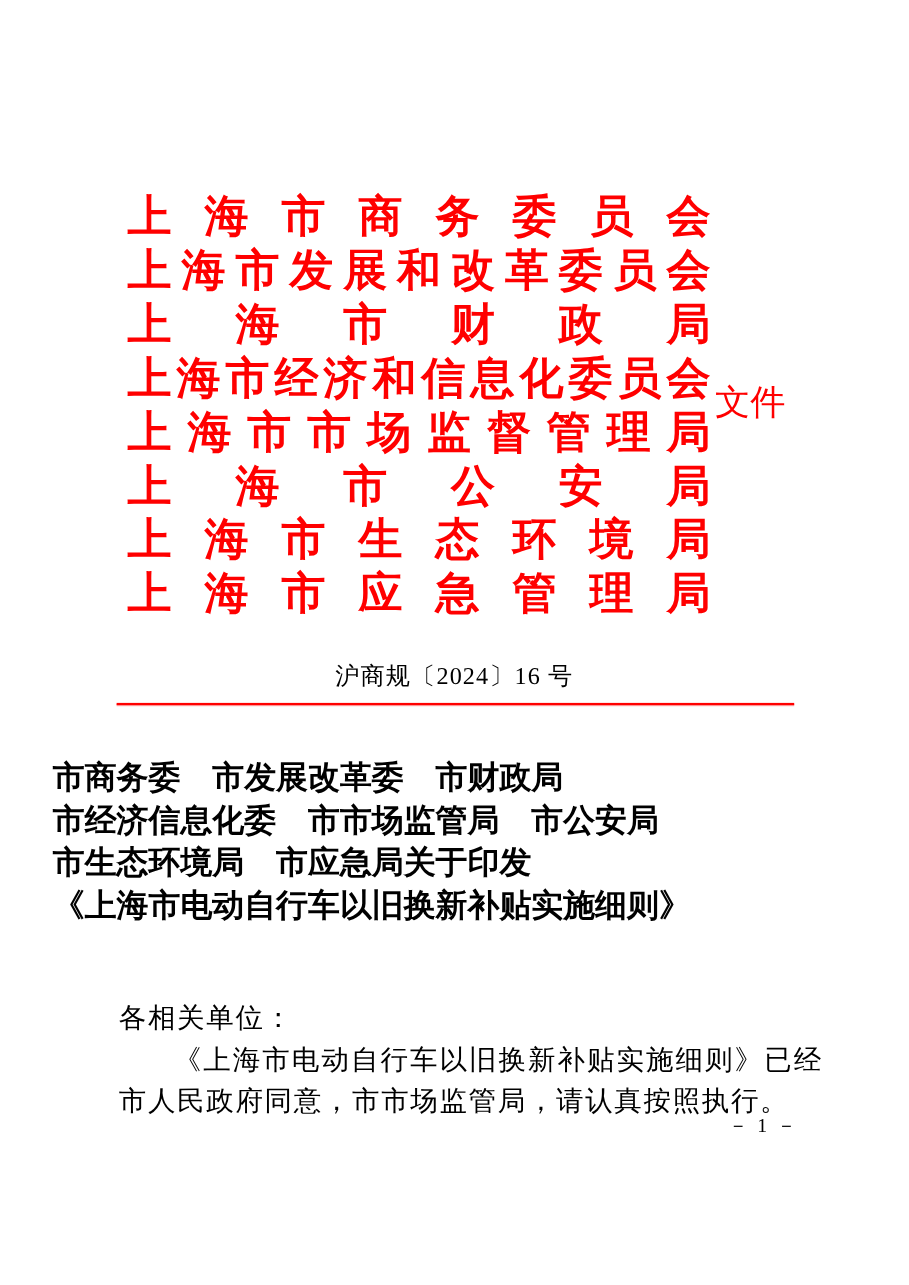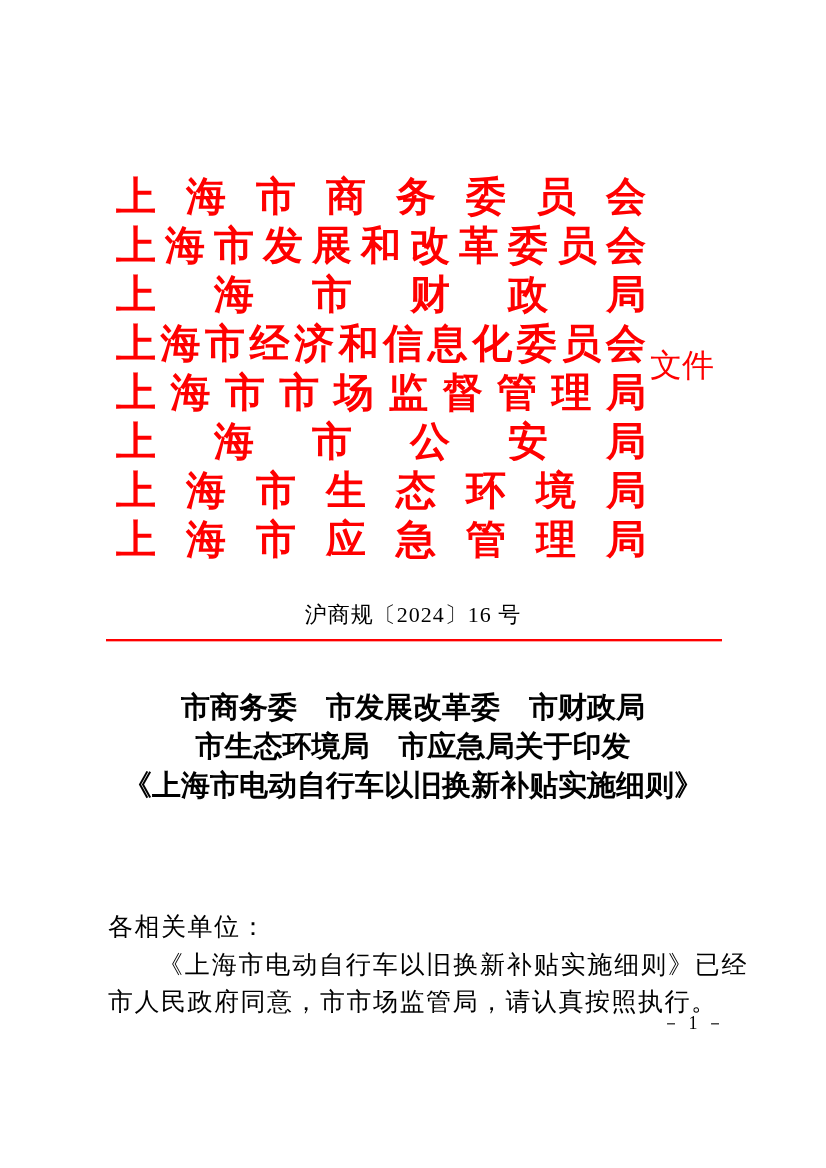--- a/index.html
+++ b/index.html
@@ -69,21 +69,21 @@
     background: var(--red);
     box-shadow: 0 1px 0 rgba(255, 0, 0, 0.35);
   }
 
   
   .title-block {
     position: absolute;
     left: 48px;
     right: 48px;
     top: 688px;
-    text-align: center;
+    text-align: left;
     font-size: 29px;
     line-height: 39px;
     font-weight: 700;
     color: var(--ink);
   }
 
   
   .body-block {
     position: absolute;
     left: 108px;
@@ -207,20 +207,21 @@
   </div>
 
   <div class="doc-label">文件</div>
 
   <div class="doc-number">沪商规〔2024〕16 号</div>
 
   <div class="red-rule"></div>
 
   <div class="title-block">
     <div>市商务委　市发展改革委　市财政局</div>
+    <div>市经济信息化委　市市场监管局　市公安局</div>
     <div>市生态环境局　市应急局关于印发</div>
     <div>《上海市电动自行车以旧换新补贴实施细则》</div>
   </div>
 
   <div class="body-block">
     <p class="salutation">各相关单位：</p>
     <p class="para">《上海市电动自行车以旧换新补贴实施细则》已经市人民政府同意，市市场监管局，请认真按照执行。</p>
   </div>
 
   <div class="page-number">－ 1 －</div>

